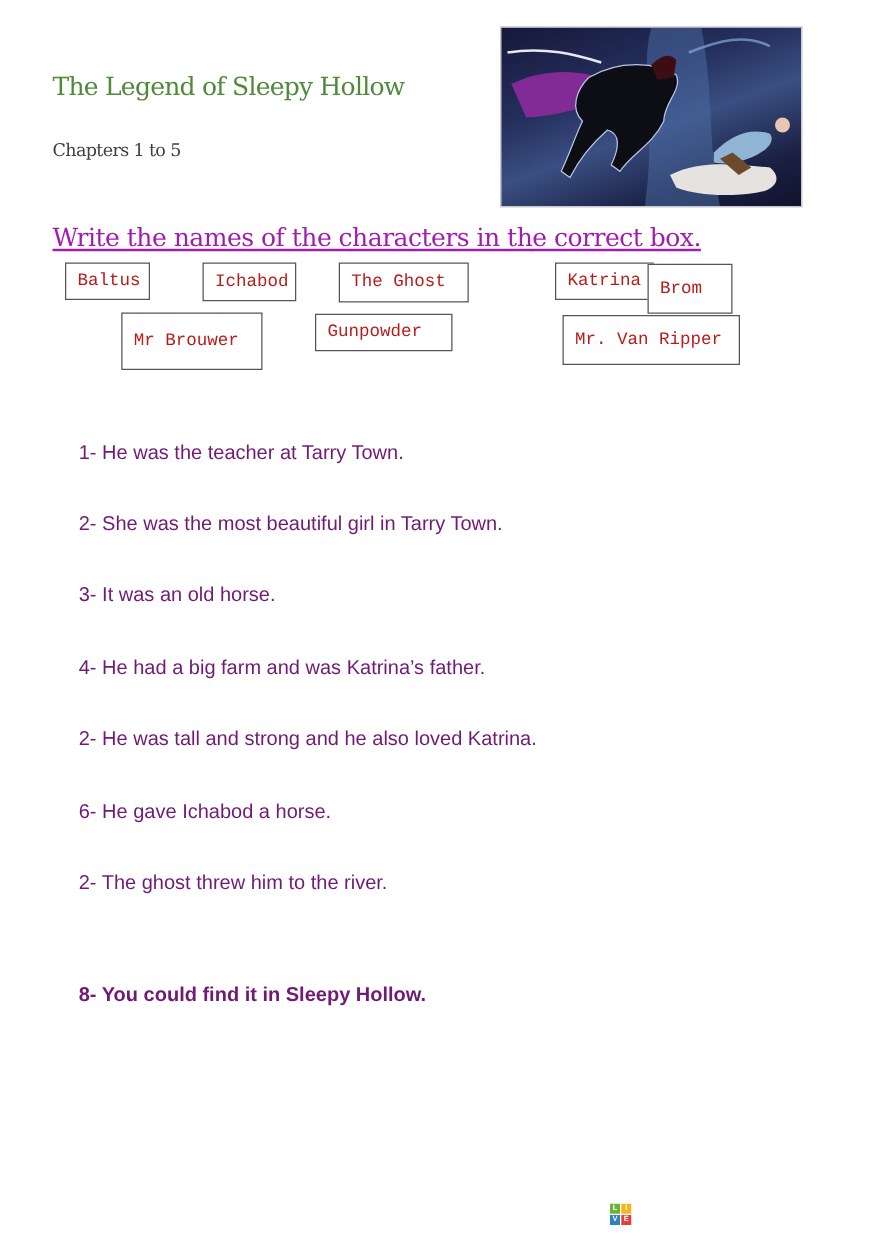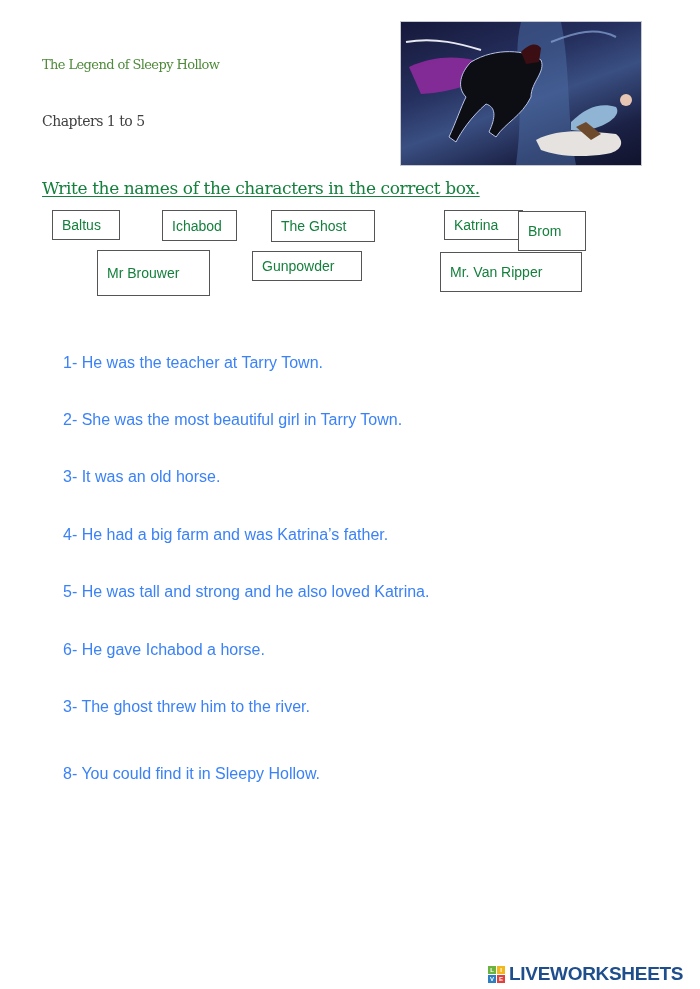--- a/index.html
+++ b/index.html
@@ -13,21 +13,21 @@
       position: relative;
       overflow: hidden;
       font-family: "Liberation Sans", sans-serif;
       color: #222222;
     }
     .title {
       position: absolute;
       left: 42px;
       top: 57px;
       font-family: "DejaVu Serif", serif;
-      font-size: 13px;
+      font-size: 20px;
       letter-spacing: -0.6px;
       color: #4f8a3a;
       white-space: nowrap;
     }
     .subtitle {
       position: absolute;
       left: 42px;
       top: 113px;
       font-family: "DejaVu Serif", serif;
       font-size: 14px;
@@ -46,46 +46,46 @@
       background: linear-gradient(160deg, #16183a 0%, #25305e 35%, #3a4f82 55%, #1b2145 80%, #10132c 100%);
     }
     .hero svg {
       display: block;
     }
     .instruction {
       position: absolute;
       left: 42px;
       top: 178px;
       font-family: "DejaVu Serif", serif;
-      font-size: 17px;
+      font-size: 20px;
       letter-spacing: -0.4px;
-      color: #15803d;
+      color: #a21caf;
       text-decoration: underline;
       text-underline-offset: 2px;
       white-space: nowrap;
     }
     .word-box {
       position: absolute;
       box-sizing: border-box;
       border: 1px solid #555555;
       background: #ffffff;
-      font-family: Liberation Sans, sans-serif;
+      font-family: Liberation Mono, monospace;
       font-size: 14px;
-      color: #15803d;
+      color: #b91c1c;
       padding-left: 9px;
       display: flex;
       align-items: center;
       white-space: nowrap;
     }
     .question {
       position: absolute;
       left: 63px;
       font-family: "Liberation Sans", sans-serif;
       font-size: 16px;
-      color: #3b82f6;
+      color: #701a75;
       white-space: nowrap;
     }
     .footer-logo {
       position: absolute;
       left: 488px;
       top: 963px;
       display: flex;
       align-items: center;
       gap: 4px;
     }
@@ -142,32 +142,31 @@
 
 <div class="instruction">Write the names of the characters in the correct box.</div>
 
 <div class="word-box" style="left:52px; top:210px; width:68px; height:30px;">Baltus</div>
 <div class="word-box" style="left:162px; top:210px; width:75px; height:31px;">Ichabod</div>
 <div class="word-box" style="left:271px; top:210px; width:104px; height:32px;">The Ghost</div>
 <div class="word-box" style="left:399px; top:210px; width:79px; height:30px;margin-left:45px;">Katrina</div>
 <div class="word-box" style="left:518px; top:211px; width:68px; height:40px;">Brom</div>
 <div class="word-box" style="left:97px; top:250px; width:113px; height:46px;">Mr Brouwer</div>
 <div class="word-box" style="left:252px; top:251px; width:110px; height:30px;">Gunpowder</div>
-<div class="word-box" style="left:440px; top:252px; width:142px; height:40px;">Mr. Van Ripper</div>
+<div class="word-box" style="left:450px; top:252px; width:142px; height:40px;">Mr. Van Ripper</div>
 
 <div class="question" style="top:354px;">1- He was the teacher at Tarry Town.</div>
 <div class="question" style="top:411px;">2- She was the most beautiful girl in Tarry Town.</div>
 <div class="question" style="top:468px;">3- It was an old horse.</div>
 <div class="question" style="top:526px;">4- He had a big farm and was Katrina’s father.</div>
-<div class="question" style="top:583px;">5- He was tall and strong and he also loved Katrina.</div>
+<div class="question" style="top:583px;">2- He was tall and strong and he also loved Katrina.</div>
 <div class="question" style="top:641px;">6- He gave Ichabod a horse.</div>
-<div class="question" style="top:698px;">3- The ghost threw him to the river.</div>
-<div class="question" style="top:765px;">8- You could find it in Sleepy Hollow.</div>
+<div class="question" style="top:698px;">2- The ghost threw him to the river.</div>
+<div class="question" style="top:788px;font-weight:bold;">8- You could find it in Sleepy Hollow.</div>
 
 <div class="footer-logo">
   <div class="logo-tiles">
     <span class="tile" style="background:#6bb33e;">L</span>
     <span class="tile" style="background:#f2b71c;">I</span>
     <span class="tile" style="background:#2d7fc1;">V</span>
     <span class="tile" style="background:#e2413b;">E</span>
   </div>
-  <span class="logo-text">LIVEWORKSHEETS</span>
 </div>
 
 </body></html>

